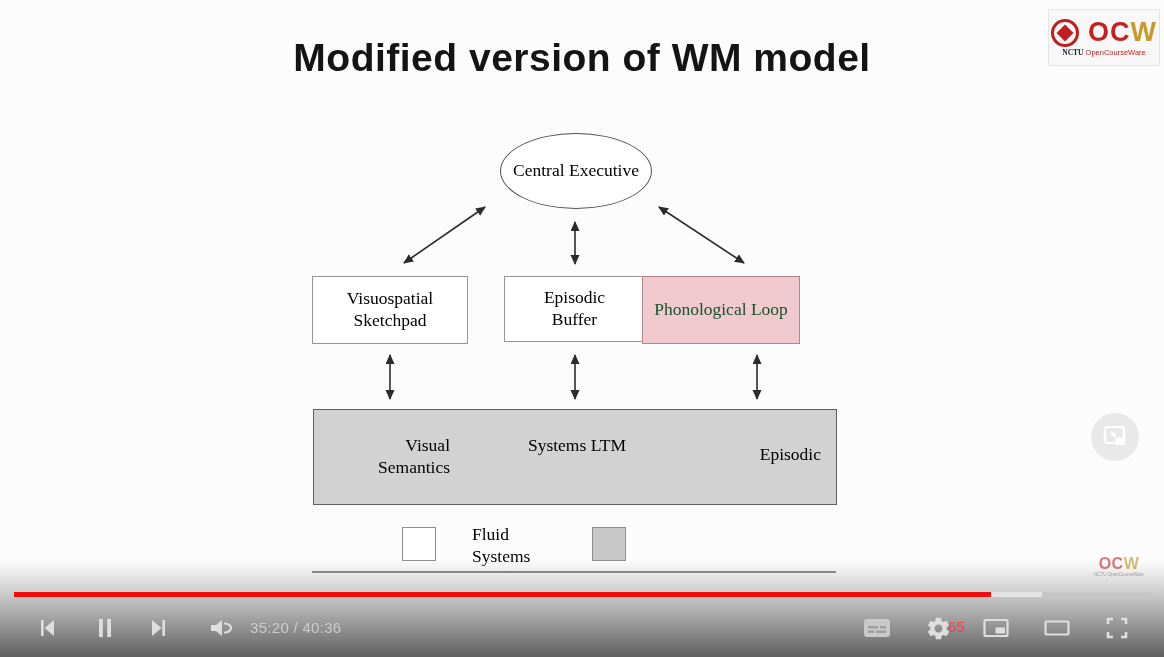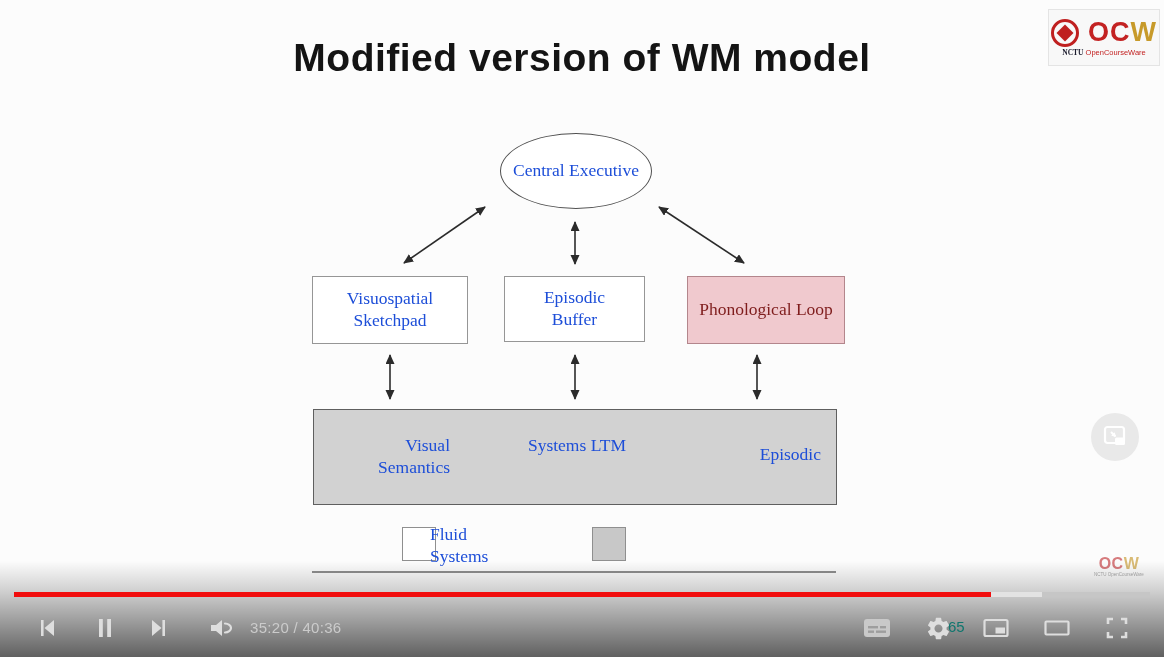--- a/index.html
+++ b/index.html
@@ -7,42 +7,42 @@
     width:1164px;height:657px;position:relative;overflow:hidden;
     background:#fcfcfc;font-family:"Liberation Sans",sans-serif;
     -webkit-font-smoothing:antialiased;
   }
   
   .video-surface{position:absolute;inset:0;background:#fcfcfc;}
   .slide-title{
     position:absolute;top:36px;left:0;width:100%;text-align:center;
     font-size:39px;font-weight:600;color:#141414;letter-spacing:.5px;
   }
-  .diagram-text{font-family:"Liberation Serif",serif;color:#1d4ed8;font-size:17.5px;line-height:1.25;}
+  .diagram-text{font-family:"Liberation Serif",serif;color:#000000;font-size:17.5px;line-height:1.25;}
   .node{position:absolute;display:flex;align-items:center;justify-content:center;text-align:center;background:#fff;}
   .ellipse{
     left:500px;top:133px;width:150px;height:74px;border:1.6px solid #4f4f4f;border-radius:50%;
   }
   .wbox{border:1.8px solid #969696;top:276px;height:66px;}
   .box1{left:312px;width:154px;}
   .box2{left:504px;width:141px;padding:0 18px;box-sizing:border-box;}
-  .box3{left:687px;width:156px;background:#f0c9ce;border-color:#b3868c;color:#7f1d1d;}
+  .box3{left:642px;width:156px;background:#f0c9ce;border-color:#b3868c;color:#14532d;}
   .ltm-box{
     position:absolute;left:313px;top:409px;width:524px;height:96px;
     background:#d2d2d2;border:1.8px solid #5f5f5f;box-sizing:border-box;
   }
   .ltm-label{position:absolute;text-align:right;}
   .ltm-l1{left:18px;top:25px;width:118px;}
   .ltm-l2{left:212px;top:25px;width:100px;}
   .ltm-l3{left:382px;top:34px;width:125px;}
   .legend-swatch{position:absolute;width:34px;height:34px;border:1.6px solid #8f8f8f;box-sizing:border-box;}
   .sw-fluid{left:402px;top:527px;background:#ffffff;}
   .sw-cryst{left:592px;top:527px;background:#c8c8c8;}
   .legend-label{position:absolute;top:524px;}
-  .ll-fluid{left:430px;width:95px;}
+  .ll-fluid{left:472px;width:95px;}
   .ll-cryst{left:643px;width:112px;}
   .slide-rule{position:absolute;left:312px;top:571px;width:524px;height:2px;background:#8f8f8f;}
   .arrows{position:absolute;inset:0;pointer-events:none;}
   
   .logo-top{
     position:absolute;left:1048px;top:9px;width:112px;height:57px;
     background:#f8f8f8;border:1px solid #e4e4e4;box-sizing:border-box;
     display:flex;flex-direction:column;align-items:center;justify-content:center;gap:1px;
   }
   .logo-row{display:flex;align-items:center;gap:9px;}
@@ -71,21 +71,21 @@
   }
   .progress{position:absolute;left:14px;right:14px;top:592px;height:5px;background:#c6c6c6;cursor:pointer;}
   .prog-buffered{position:absolute;left:0;top:0;height:100%;background:#e3e3e3;}
   .prog-played{position:absolute;left:0;top:0;height:100%;background:#f10d0d;}
   .btn{position:absolute;width:40px;height:40px;top:608px;display:flex;align-items:center;justify-content:center;cursor:pointer;}
   .btn svg{display:block;}
   .ic{fill:#dedede;}
   .time{
     position:absolute;left:250px;top:619px;font-size:15px;color:#cbcbcb;letter-spacing:.3px;
   }
-  .settings-badge{position:absolute;left:948px;top:618px;font-size:15px;color:#0f766e;}
+  .settings-badge{position:absolute;left:948px;top:618px;font-size:15px;color:#ef4444;}
 </style>
 </head>
 <body>
 
 <div class="video-surface">
 
   <div class="slide-title">Modified version of WM model</div>
 
   <svg class="arrows" width="1164" height="657" viewBox="0 0 1164 657">
     <defs>

